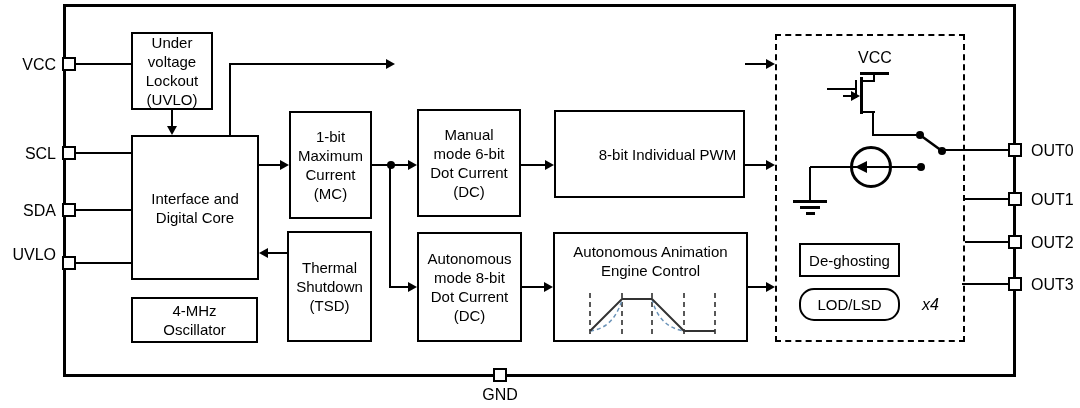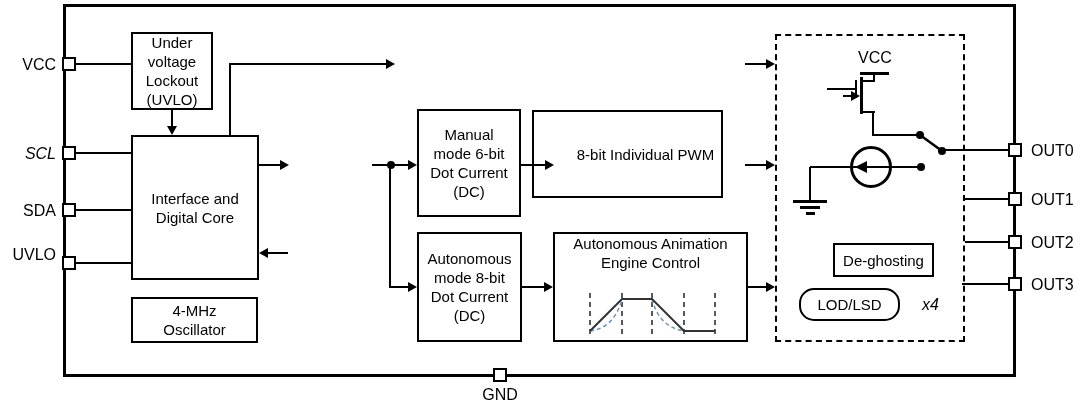--- a/index.html
+++ b/index.html
@@ -3,21 +3,21 @@
 <meta charset="utf-8">
 <style>
   html,body{margin:0;padding:0;background:#fff;}
   #stage{position:relative;width:1080px;height:408px;background:#fff;overflow:hidden;
          font-family:"Liberation Sans",sans-serif;color:#000;}
   .outline{position:absolute;border:3px solid #000;background:#fff;box-sizing:border-box;}
   .box{position:absolute;border:2px solid #000;background:#fff;box-sizing:border-box;
        display:flex;align-items:center;justify-content:center;text-align:center;
        font-size:15px;line-height:19px;white-space:pre-line;}
   .box.dashed{border:2px dashed #000;background:transparent;}
-  .box.anim{flex-direction:column;justify-content:flex-start;}
+  .box.anim{flex-direction:column;justify-content:flex-start;padding-top:8px;}
   .wire{position:absolute;background:#000;}
   .arr{position:absolute;width:0;height:0;}
   .arr.r{border-top:5px solid transparent;border-bottom:5px solid transparent;border-left:9px solid #000;}
   .arr.l{border-top:5px solid transparent;border-bottom:5px solid transparent;border-right:9px solid #000;}
   .arr.d{border-left:5px solid transparent;border-right:5px solid transparent;border-top:9px solid #000;}
   .arr.lc{border-top:6px solid transparent;border-bottom:6px solid transparent;border-right:12px solid #000;}
   .dot{position:absolute;width:8px;height:8px;background:#000;border-radius:50%;}
   .pin{position:absolute;width:14px;height:14px;background:#fff;border:2px solid #000;box-sizing:border-box;}
   .pinlabel{position:absolute;font-size:16px;line-height:16px;}
   .ra{text-align:right;} .ca{text-align:center;}
@@ -26,21 +26,21 @@
   .italic{font-style:italic;}
 </style>
 </head>
 <body>
 
 <div id="stage">
 
   <div class="outline" style="left:63px;top:4px;width:953px;height:373px;"></div>
 
   <div class="pinlabel ra" style="left:6px;top:57px;width:50px;">VCC</div>
-  <div class="pinlabel ra" style="left:6px;top:146px;width:50px;font-style:italic;">SCL</div>
+  <div class="pinlabel ra" style="left:6px;top:146px;width:50px;">SCL</div>
   <div class="pinlabel ra" style="left:6px;top:203px;width:50px;">SDA</div>
   <div class="pinlabel ra" style="left:0px;top:247px;width:56px;">UVLO</div>
   <div class="pin" style="left:62px;top:57px;"></div>
   <div class="pin" style="left:62px;top:146px;"></div>
   <div class="pin" style="left:62px;top:203px;"></div>
   <div class="pin" style="left:62px;top:256px;"></div>
 
   <div class="pin" style="left:1008px;top:143px;"></div>
   <div class="pin" style="left:1008px;top:192px;"></div>
   <div class="pin" style="left:1008px;top:235px;"></div>
@@ -54,25 +54,32 @@
   <div class="pinlabel ca" style="left:470px;top:387px;width:60px;">GND</div>
 
   <div class="box" style="left:131px;top:32px;width:82px;height:78px;">Under
 voltage
 Lockout
 (UVLO)</div>
   <div class="box" style="left:131px;top:135px;width:128px;height:145px;">Interface and
 Digital Core</div>
   <div class="box" style="left:131px;top:297px;width:127px;height:46px;">4-MHz
 Oscillator</div>
+  <div class="box" style="left:289px;top:111px;width:83px;height:108px;">1-bit
+Maximum
+Current
+(MC)</div>
+  <div class="box" style="left:287px;top:231px;width:85px;height:111px;">Thermal
+Shutdown
+(TSD)</div>
   <div class="box" style="left:417px;top:109px;width:104px;height:108px;">Manual
 mode 6-bit
 Dot Current
 (DC)</div>
-  <div class="box" style="left:532px;top:110px;width:191px;height:88px;padding-left:36px;">8-bit Individual PWM</div>
+  <div class="box" style="left:554px;top:110px;width:191px;height:88px;padding-left:36px;">8-bit Individual PWM</div>
   <div class="box" style="left:417px;top:232px;width:105px;height:110px;">Autonomous
 mode 8-bit
 Dot Current
 (DC)</div>
 
   <div class="box anim" style="left:553px;top:232px;width:195px;height:110px;">
     <div>Autonomous Animation
 Engine Control</div>
     <svg style="position:absolute;left:27px;top:57px;" width="150" height="49" viewBox="0 0 150 49">
       <g stroke="#222222" stroke-width="1.5" stroke-dasharray="5,4">
@@ -82,21 +89,21 @@
         <line x1="102" y1="2" x2="102" y2="46"></line>
         <line x1="133" y1="2" x2="133" y2="46"></line>
       </g>
       <path d="M8 40 C24 38 34 28 40 9" fill="none" stroke-width="1.5" stroke-dasharray="4,3" stroke="#6b93b8"></path>
       <path d="M70 8 C75 27 85 37 102 40" fill="none" stroke-width="1.5" stroke-dasharray="4,3" stroke="#6b93b8"></path>
       <polyline points="8,40 40,8 70,8 102,40 133,40" fill="none" stroke="#333333" stroke-width="2"></polyline>
     </svg>
   </div>
 
   <div class="box dashed" style="left:775px;top:34px;width:190px;height:308px;"></div>
-  <div class="box" style="left:833px;top:243px;width:101px;height:34px;">De-ghosting</div>
+  <div class="box" style="left:799px;top:243px;width:101px;height:34px;">De-ghosting</div>
   <div class="box" style="left:799px;top:288px;width:101px;height:33px;border-radius:15px;">LOD/LSD</div>
   <div class="small italic" style="left:922px;top:297px;">x4</div>
 
   <div class="small ca" style="left:847px;top:50px;width:56px;">VCC</div>
   <div class="wire" style="left:860px;top:72px;width:29px;height:3px;"></div>
   <div class="wire" style="left:873px;top:74px;width:2px;height:8px;"></div>
 
   <div>
     <div class="wire" style="left:827px;top:88px;width:29px;height:2px;"></div>
     <div class="wire" style="left:855px;top:80px;width:2px;height:18px;"></div>

